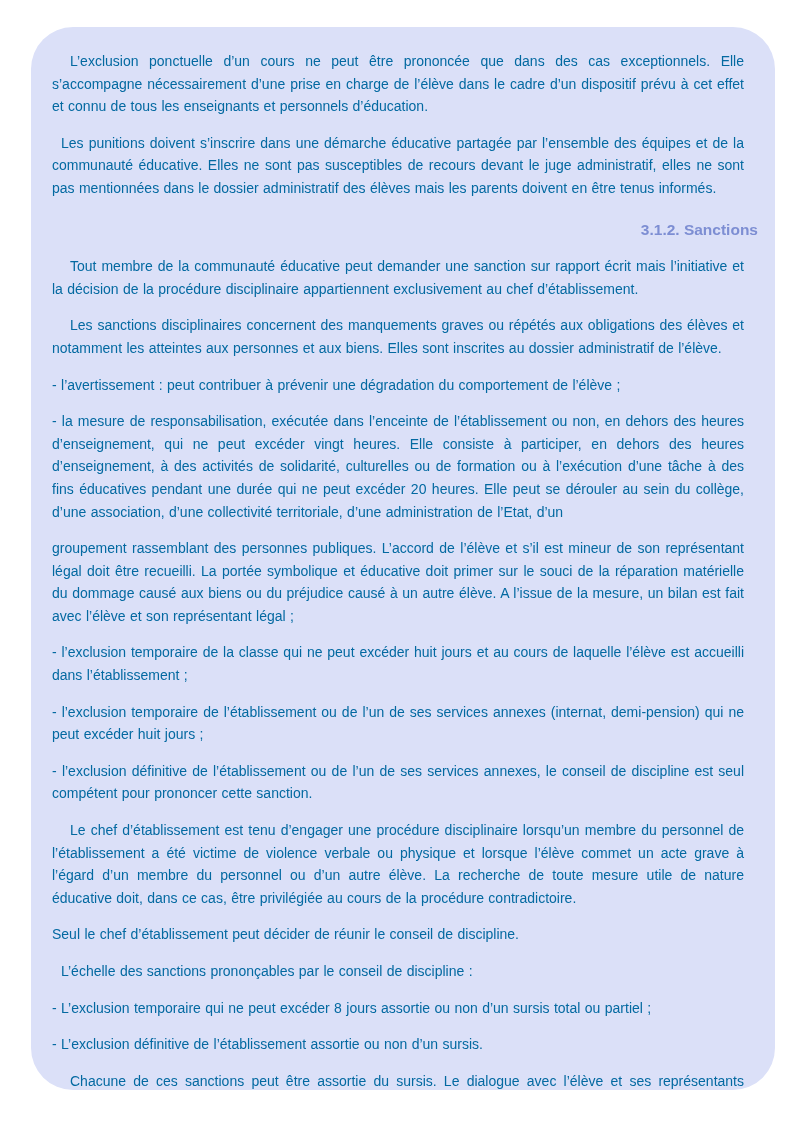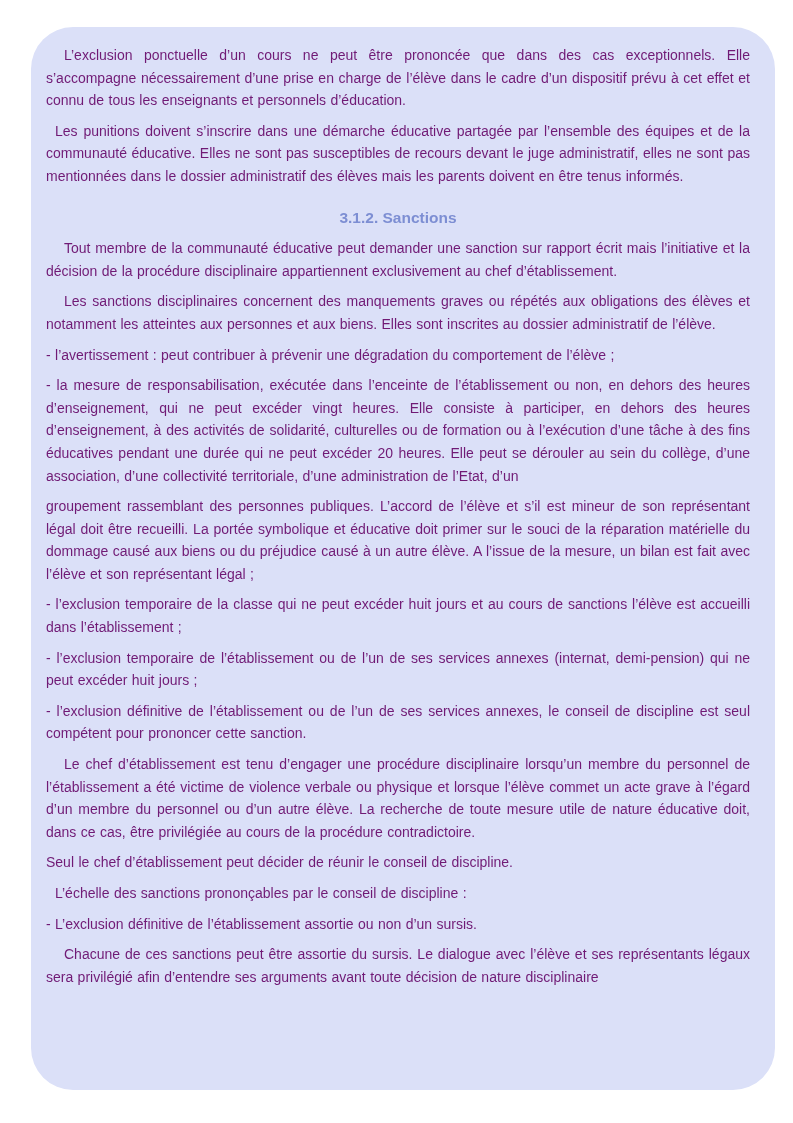--- a/index.html
+++ b/index.html
@@ -21,58 +21,59 @@
     top: 27px;
     width: 744px;
     height: 1063px;
     box-sizing: border-box;
     background: #dbe0f8;
     border-radius: 42px;
     padding: 9px 17px 0 7px;
     overflow: hidden;
   }
   .card p {
-    margin: 8px;
-    color: #701a75;
+    margin: 14px;
+    color: #0369a1;
     font-size: 14px;
     line-height: 22.6px;
     text-align: justify;
     text-justify: inter-word;
     word-spacing: 0.5px;
   }
   .card p.il { text-indent: 18px; }  
   .card p.is { text-indent: 9px; }   
   .card h3 {
     margin: 19px 0 2px 0;
     color: #7d8ed3;
     font-size: 15.5px;
     line-height: 22.6px;
     font-weight: bold;
-    text-align: center;
+    text-align: right;
   }
 </style>
 </head>
 <body>
 
 <div class="page">
   <div class="card">
 
     <p class="il">L’exclusion ponctuelle d’un cours ne peut être prononcée que dans des cas exceptionnels. Elle s’accompagne nécessairement d’une prise en charge de l’élève dans le cadre d’un dispositif prévu à cet effet et connu de tous les enseignants et personnels d’éducation.</p>
     <p class="is">Les punitions doivent s’inscrire dans une démarche éducative partagée par l’ensemble des équipes et de la communauté éducative. Elles ne sont pas susceptibles de recours devant le juge administratif, elles ne sont pas mentionnées dans le dossier administratif des élèves mais les parents doivent en être tenus informés.</p>
 
     <h3>3.1.2. Sanctions</h3>
 
     <p class="il">Tout membre de la communauté éducative peut demander une sanction sur rapport écrit mais l’initiative et la décision de la procédure disciplinaire appartiennent exclusivement au chef d’établissement.</p>
     <p class="il">Les sanctions disciplinaires concernent des manquements graves ou répétés aux obligations des élèves et notamment les atteintes aux personnes et aux biens. Elles sont inscrites au dossier administratif de l’élève.</p>
     <p>- l’avertissement : peut contribuer à prévenir une dégradation du comportement de l’élève ;</p>
     <p>-  la mesure de responsabilisation, exécutée dans l’enceinte de l’établissement ou non, en dehors des heures d’enseignement, qui ne peut excéder vingt heures. Elle consiste à participer, en dehors des heures d’enseignement, à des activités de solidarité, culturelles ou de formation ou à l’exécution d’une tâche à des fins éducatives pendant une durée qui ne peut excéder 20 heures. Elle peut se dérouler au sein du collège, d’une association, d’une collectivité territoriale, d’une administration de l’Etat, d’un</p>
     <p>groupement rassemblant des personnes publiques. L’accord de l’élève et s’il est mineur de son représentant légal doit être recueilli. La portée symbolique et éducative doit primer sur le souci de la réparation matérielle du dommage causé aux biens ou du préjudice causé à un autre élève. A l’issue de la mesure, un bilan est fait avec l’élève et son représentant légal ;</p>
-    <p>- l’exclusion temporaire de la classe qui ne peut excéder huit jours et au cours de sanctions l’élève est accueilli dans l’établissement ;</p>
+    <p>- l’exclusion temporaire de la classe qui ne peut excéder huit jours et au cours de laquelle l’élève est accueilli dans l’établissement ;</p>
     <p>- l’exclusion temporaire de l’établissement ou de l’un de ses services annexes (internat, demi-pension) qui ne peut excéder huit jours ;</p>
     <p>- l’exclusion définitive de l’établissement ou de l’un de ses services annexes, le conseil de discipline est seul compétent pour prononcer cette sanction.</p>
     <p class="il">Le chef d’établissement est tenu d’engager une procédure disciplinaire lorsqu’un membre du personnel de l’établissement a été victime de violence verbale ou physique et lorsque l’élève commet un acte grave à l’égard d’un membre du personnel ou d’un autre élève. La recherche de toute mesure utile de nature éducative doit, dans ce cas, être privilégiée au cours de la procédure contradictoire.</p>
     <p>Seul le chef d’établissement peut décider de réunir le conseil de discipline.</p>
     <p class="is">L’échelle des sanctions prononçables par le conseil de discipline :</p>
+    <p>- L’exclusion temporaire qui ne peut excéder 8 jours assortie ou non d’un sursis total ou partiel ;</p>
     <p>- L’exclusion définitive de l’établissement assortie ou non d’un sursis.</p>
     <p class="il">Chacune de ces sanctions peut être assortie du sursis. Le dialogue avec l’élève et ses représentants légaux sera privilégié afin d’entendre ses arguments avant toute décision de nature disciplinaire</p>
 
   </div>
 </div>
 
 </body></html>

